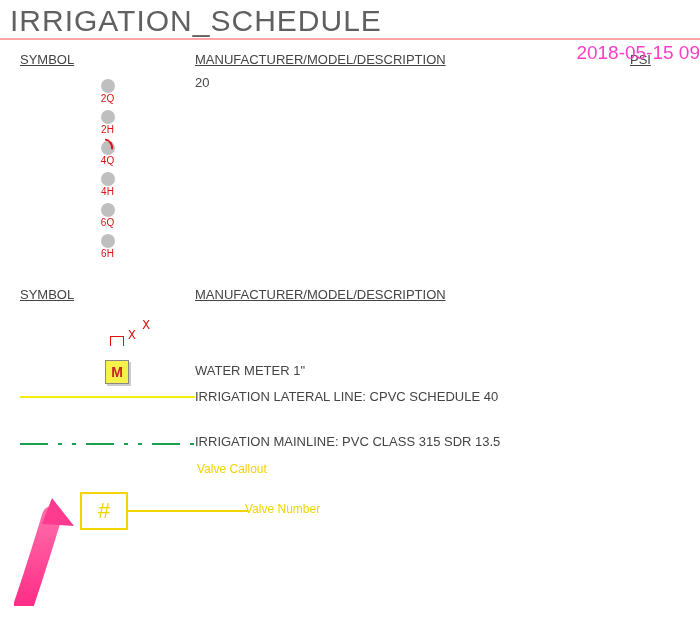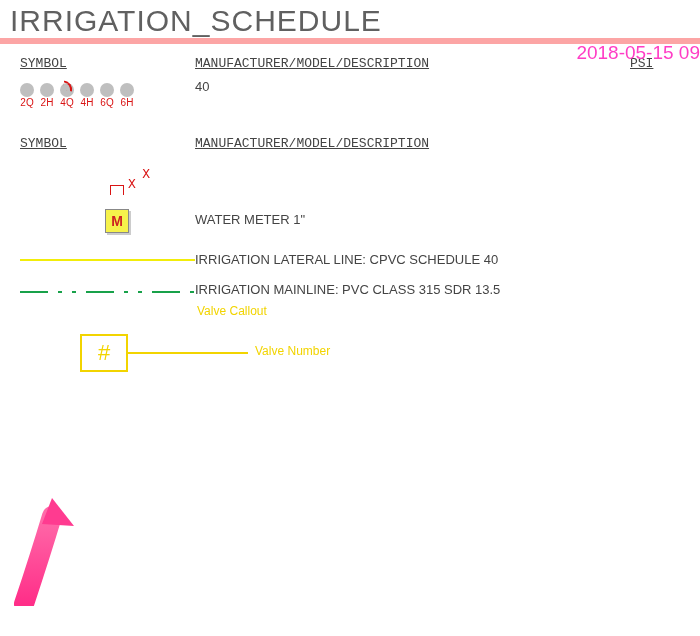--- a/index.html
+++ b/index.html
@@ -11,52 +11,51 @@
     font-family: Arial, Helvetica, sans-serif;
     background: #fff;
     position: relative;
     overflow: hidden;
   }
   .page-title {
     font-size: 30px;
     letter-spacing: 1px;
     color: #606060;
     padding: 4px 10px 0 10px;
-    border-bottom: 6px solid #fca5a5;
+    border-bottom: 2px solid #fca5a5;
     margin: 0 0 6px 0;
   }
   .timestamp {
     position: absolute;
     right: 0;
     top: 42px;
     color: #ff3cc5;
     font-size: 19px;
   }
   .schedule {
     padding: 0 20px;
     color: #444;
     font-size: 13px;
   }
   .header-row {
     display: flex;
     margin-top: 12px;
-    font-family: Liberation Mono, monospace;
   }
   .col-symbol { width: 175px; }
   .col-desc   { flex: 1; padding-right: 20px; }
   .col-psi    { width: 50px; }
   .underline { text-decoration: underline; }
   .row {
     display: flex;
     align-items: flex-start;
     margin-top: 8px;
   }
   .row .col-desc { line-height: 1.35; }
   
-  .noz-group { display: flex; gap: 6px; padding-top: 4px;}
+  .noz-group { display: flex; gap: 6px; padding-top: 4px; flex-direction: column;}
   .noz {
     display: flex; flex-direction: column; align-items: center;
     font-size: 10px; color: #d91414;
   }
   .noz .dot {
     width: 14px; height: 14px; border-radius: 50%;
     background: #bfbfbf;
   }
   .noz .dot.arc::after{
     content:""; display:block; width:8px;height:8px;
@@ -83,38 +82,38 @@
     border:1px solid #888;
     display:flex;align-items:center;justify-content:center;
     color:#c22; font-weight:bold; font-size:14px;
     box-shadow: 2px 2px 0 #ccc;
   }
   .lateral-line {
     height: 2px; background:#f2ed0a; width:175px; margin-top:12px;
   }
   .mainline-svg { margin-top:6px; }
   .valve-callout {
-    color:#f2d400; font-size:12px; margin-left:2px; margin-top:2px;
+    color:#f2d400; font-size:12px; margin-left:2px; margin-top:8px;
   }
   .valve-hash {
     position:relative; margin-top:8px; height:60px;
   }
   .valve-box {
     position:absolute; left:60px; top:8px;
     width:48px;height:38px; border:2px solid #f2d400;
     color:#f2d400; font-size:22px; display:flex;
     align-items:center; justify-content:center;
     font-family: Arial;
   }
   .valve-line {
     position:absolute; left:108px; top:26px; width:120px; height:2px;
     background:#f2d400;
   }
   .valve-label {
-    position:absolute; left:235px; top:18px; color:#f2d400; font-size:12px;
+    position:absolute; left:225px; top:18px; color:#f2d400; font-size:12px;
   }
   
   .arrow {
     position:absolute;
     left: 4px; bottom: 30px;
     width: 80px; height: 110px;
     pointer-events:none;
   }
 </style>
 </head>
@@ -153,21 +152,21 @@
         <div class="noz">
             <div class="dot"></div>
             <span>6Q</span>
           </div>
         <div class="noz">
             <div class="dot"></div>
             <span>6H</span>
           </div>
       </div>
     </div>
-    <div class="col-psi">40</div>
+    <div class="col-psi">20</div>
   </div>
 
   <div class="header-row" style="margin-top:28px">
     <div class="col-symbol underline">SYMBOL</div>
     <div class="col-desc underline">MANUFACTURER/MODEL/DESCRIPTION</div>
     <div class="col-psi"></div>
   </div>
 
 
   <div class="row" style="margin-top:14px">
@@ -184,29 +183,29 @@
   </div>
 
   <div class="row" style="margin-top:14px">
     <div class="col-symbol">
       <div class="meter-sym">M</div>
     </div>
     <div class="col-desc" style="padding-top:4px">WATER METER 1"</div>
     <div class="col-psi"></div>
   </div>
 
-  <div class="row" style="margin-top:14px">
+  <div class="row" style="margin-top:0">
     <div class="col-symbol">
         <div class="lateral-line"></div>
       </div>
     <div class="col-desc" style="padding-top:4px">IRRIGATION LATERAL LINE: CPVC SCHEDULE 40</div>
     <div class="col-psi"></div>
   </div>
 
-  <div class="row" style="margin-top:10px">
+  <div class="row" style="margin-top:25px">
     <div class="col-symbol">
       <svg class="mainline-svg" width="175" height="14">
         <line x1="0" y1="7" x2="175" y2="7" stroke="#18a14a" stroke-width="2" stroke-dasharray="28 10 4 10 4 10"></line>
       </svg>
     </div>
     <div class="col-desc" style="padding-top:2px">IRRIGATION MAINLINE: PVC CLASS 315 SDR 13.5</div>
     <div class="col-psi"></div>
   </div>
 
   <div class="row" style="margin-top:0">

